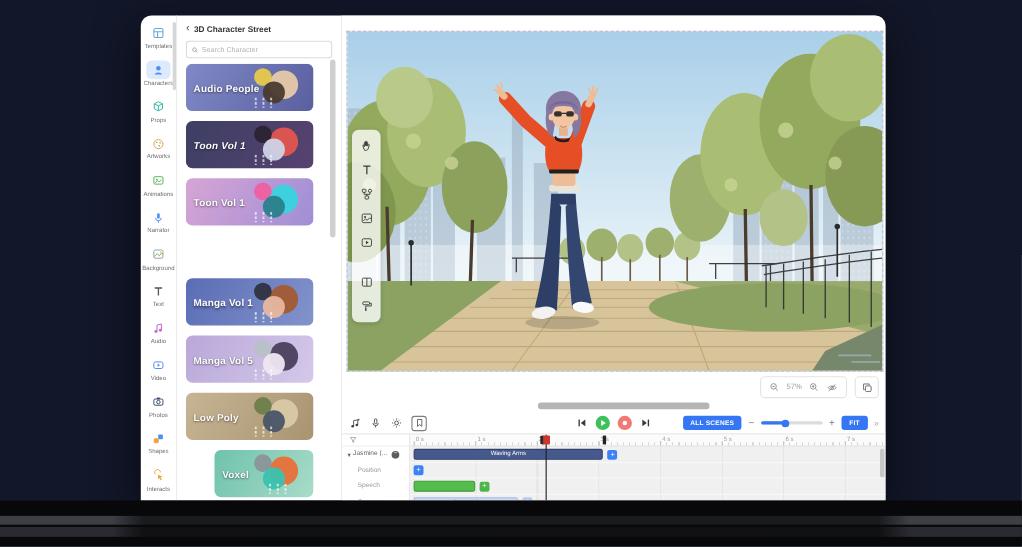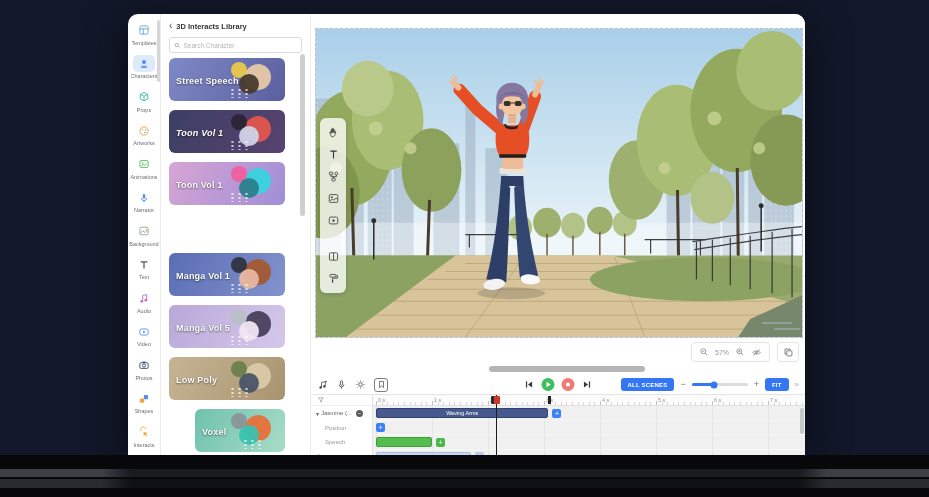--- a/index.html
+++ b/index.html
@@ -265,36 +265,36 @@
           </span>
           <span class="lbl">Interacts</span>
         </div>
       </div>
     <div class="rail-scroll"></div>
   </div>
 
   <div class="panel">
     <div class="panel-head">
       <span class="back">‹</span>
-      <span class="panel-title">3D Interacts Library</span>
+      <span class="panel-title">3D Character Street</span>
     </div>
     <div class="search">
       <svg viewBox="0 0 16 16">
           <circle cx="7" cy="7" r="4" fill="none" stroke="#8a8a8a" stroke-width="1.6"></circle>
           <path d="M10 10 L13.5 13.5" stroke="#8a8a8a" stroke-width="1.6"></path>
         </svg>
       <input placeholder="Search Character" style="">
     </div>
     <div class="cards" id="cards">
         <div class="card" style="background: linear-gradient(120deg, rgb(128, 137, 199), rgb(90, 95, 158));">
           <span class="blob" style="width: 26px; height: 26px; right: 14px; top: 6px; background: rgb(231, 201, 168);"></span>
           <span class="blob" style="width: 16px; height: 16px; right: 38px; top: 4px; background: rgb(232, 201, 75);"></span>
           <span class="blob" style="width: 20px; height: 20px; right: 26px; top: 16px; background: rgb(74, 58, 46);"></span>
           <span class="dots"></span>
-          <span class="card-label">Street Speech</span>
+          <span class="card-label">Audio People</span>
         </div>
         <div class="card" style="background: linear-gradient(120deg, rgb(60, 63, 99), rgb(88, 66, 112)); font-style: italic;">
           <span class="blob" style="width: 26px; height: 26px; right: 14px; top: 6px; background: rgb(226, 86, 78);"></span>
           <span class="blob" style="width: 16px; height: 16px; right: 38px; top: 4px; background: rgb(43, 35, 51);"></span>
           <span class="blob" style="width: 20px; height: 20px; right: 26px; top: 16px; background: rgb(207, 211, 232);"></span>
           <span class="dots"></span>
           <span class="card-label">Toon Vol 1</span>
         </div>
         <div class="card" style="background: linear-gradient(120deg, rgb(215, 165, 212), rgb(159, 142, 214));">
           <span class="blob" style="width: 26px; height: 26px; right: 14px; top: 6px; background: rgb(57, 211, 224);"></span>

